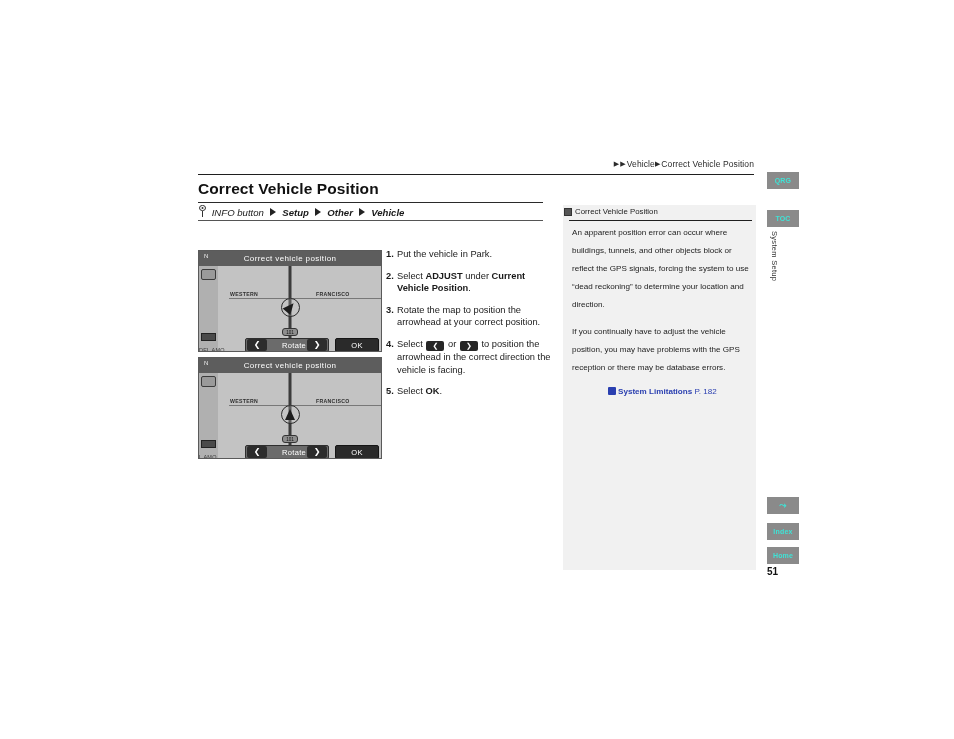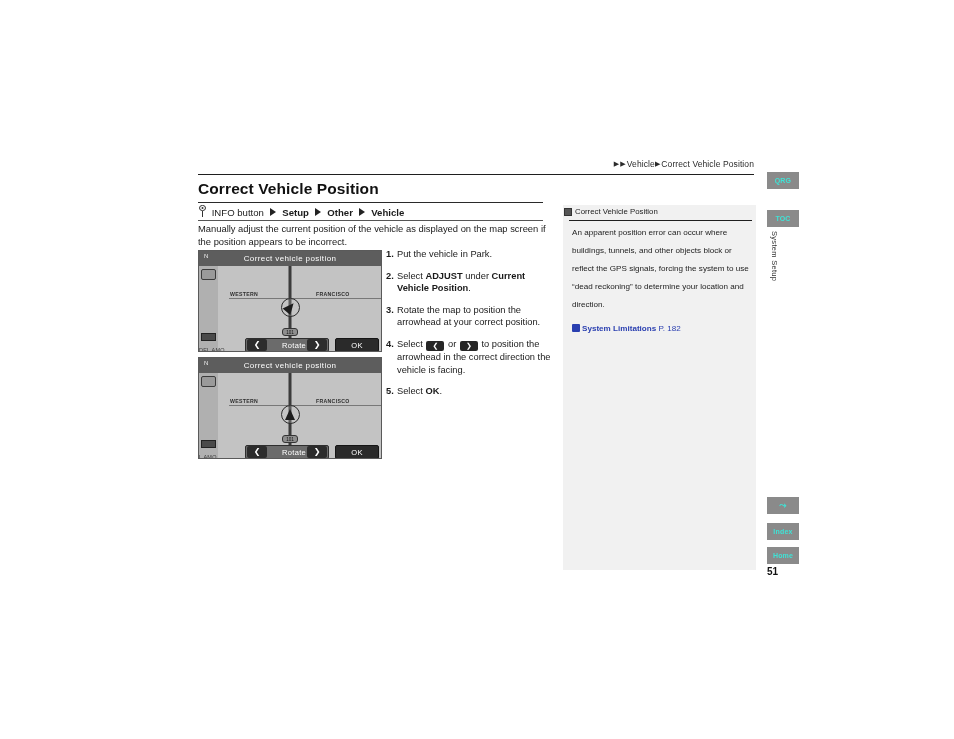--- a/index.html
+++ b/index.html
@@ -58,20 +58,21 @@
   }
 
   
   .path-line {
     position: absolute;
     left: 198px; top: 205px;
     width: 360px;
     font-size: 9.6px;
     color: #1a1a1a;
     white-space: nowrap;
+    font-style: italic;
   }
   .btn-icon {
     display: inline-block;
     width: 9px; height: 13px;
     vertical-align: -2px;
     margin-right: 2px;
   }
   .path-line b { font-weight: bold; }
   .path-line .tri {
     display: inline-block;
@@ -342,20 +343,21 @@
     font-size: 8.1px;
     line-height: 18px;
     color: #1c1c1c;
   }
   .ref-link {
     font-size: 8.1px;
     line-height: 11.4px;
     color: #2a3fb0;
     font-weight: bold;
     white-space: nowrap;
+    margin-left: 36px;
   }
   .ref-link .ref-icon {
     display: inline-block;
     width: 8px; height: 8px;
     background: #2a3fb0;
     vertical-align: -1px;
     margin-right: 2px;
     border-radius: 1px;
   }
   .ref-link .pg { font-weight: normal; color: #2a3fb0; }
@@ -425,21 +427,20 @@
     <span>INFO button</span>
     <span class="tri"></span>
     <b>Setup</b>
     <span class="tri"></span>
     <b>Other</b>
     <span class="tri"></span>
     <b>Vehicle</b>
   </div>
   <div class="rule-path"></div>
 
-  <div class="intro">Manually adjust the current position of the vehicle as displayed on the map screen if the position appears to be incorrect.</div>
 
   <div class="nav-shot" id="shot1">
     <div class="shot-title">Correct vehicle position</div>
     <div class="shot-body">
       <div class="road-v"></div>
       <div class="road-h"></div>
       <div class="road-label rl-west">WESTERN</div>
       <div class="road-label rl-fran">FRANCISCO</div>
       <div class="veh-circle">
         <div class="arrowhead"></div>
@@ -514,20 +515,21 @@
     </div>
 
   <div class="sidebox">
     <div class="sidebox-head">
       <span class="head-icon"></span>
       <span>Correct Vehicle Position</span>
     </div>
     <div class="sidebox-rule"></div>
     <div class="sidebox-body" id="sidebox-body">
         <p>An apparent position error can occur where buildings, tunnels, and other objects block or reflect the GPS signals, forcing the system to use “dead reckoning” to determine your location and direction.</p>
+        <p>If you continually have to adjust the vehicle position, you may have problems with the GPS reception or there may be database errors.</p>
         <div class="ref-link"><span class="ref-icon"></span><span>System Limitations </span><span class="pg">P. 182</span></div>
       </div>
   </div>
 
   <div class="tab" id="tab-qrg">QRG</div>
   <div class="tab" id="tab-toc">TOC</div>
   <div class="vtab-label">System Setup</div>
   <div class="tab" id="tab-map">
     <span class="map-glyph">⤳</span>
   </div>

